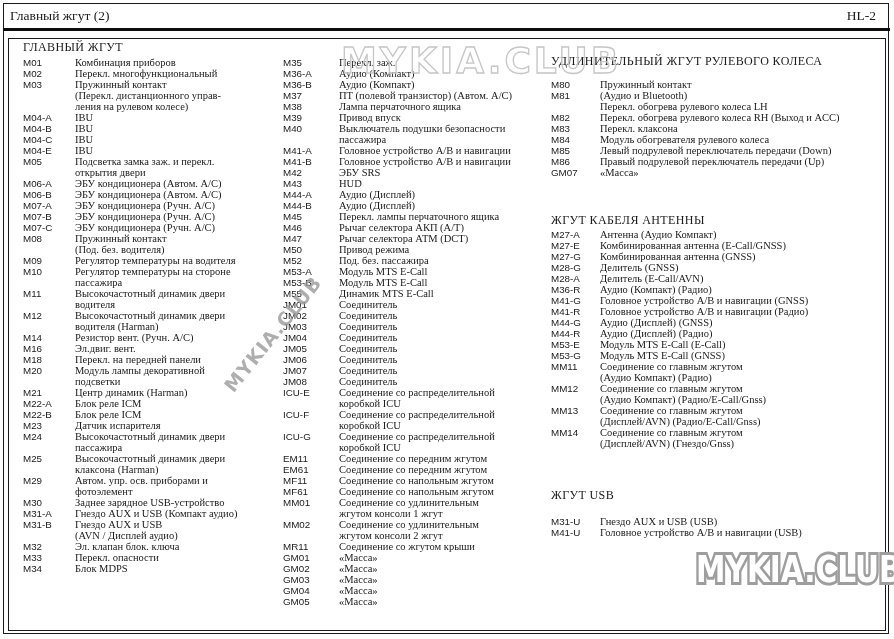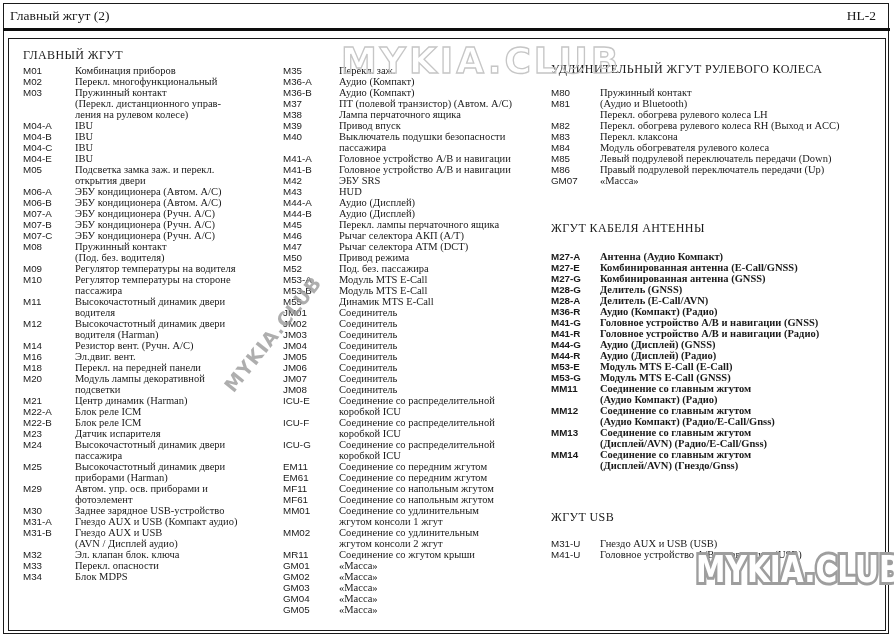--- a/index.html
+++ b/index.html
@@ -5,30 +5,30 @@
   html,body { margin:0; padding:0; background:#fff; }
   .page { position:relative; width:894px; height:639px; background:#ffffff; overflow:hidden;
           font-family:"Liberation Serif", serif; color:#1a1a1a; }
   .outer-border { position:absolute; left:3px; top:3px; width:886px; height:631px;
                   border:1px solid #1a1a1a; box-sizing:border-box; }
   .title-bar { position:absolute; left:10px; right:18px; top:5px; height:22px;
                display:flex; justify-content:space-between; align-items:center; font-size:13.5px; }
   .thick-rule { position:absolute; left:3px; top:28px; width:887px; height:3px; background:#0d0d0d; }
   .content-box { position:absolute; left:8px; top:38px; width:878px; height:593px;
                  border:1px solid #1a1a1a; box-sizing:border-box; }
-  .col { position:absolute; top:8px; }
+  .col { position:absolute; top:0; }
   #col1 { left:14px; width:256px; }
   #col2 { left:274px; width:262px; padding-top:18px; }
   #col3 { left:542px; width:334px; }
   .section-title { font-size:12px; line-height:13px; letter-spacing:0.4px; white-space:nowrap; }
   #col1 .section-title { margin-top:2px; margin-bottom:3px; }
   #col3 .section:nth-child(1) { margin-top:16px; }
   #col3 .section:nth-child(1) .entry-list { margin-top:11px; }
   #col3 .section:nth-child(2) { margin-top:36px; }
-  #col3 .section:nth-child(2) .entry-list { margin-top:16px;font-weight:bold; }
+  #col3 .section:nth-child(2) .entry-list { margin-top:2px; }
   #col3 .section:nth-child(3) { margin-top:40px; }
   #col3 .section:nth-child(3) .entry-list { margin-top:14px; }
   .entry-row { display:flex; align-items:flex-start; }
   .code { flex:none; width:52px; font-family:"Liberation Sans", sans-serif;
           font-size:9.8px; line-height:11px; white-space:nowrap; }
   #col2 .code { width:56px; }
   #col3 .code { width:49px; }
   .desc { flex:1; font-size:10.5px; line-height:11px; }
   .desc .line { white-space:nowrap; }
   
@@ -231,21 +231,21 @@
               <span class="code">M24</span>
               <span class="desc">
                 <div class="line">Высокочастотный динамик двери</div>
                 <div class="line">пассажира</div>
               </span>
             </div>
             <div class="entry-row">
               <span class="code">M25</span>
               <span class="desc">
                 <div class="line">Высокочастотный динамик двери</div>
-                <div class="line">приборами (Harman)</div>
+                <div class="line">клаксона (Harman)</div>
               </span>
             </div>
             <div class="entry-row">
               <span class="code">M29</span>
               <span class="desc">
                 <div class="line">Автом. упр. осв. приборами и</div>
                 <div class="line">фотоэлемент</div>
               </span>
             </div>
             <div class="entry-row">

